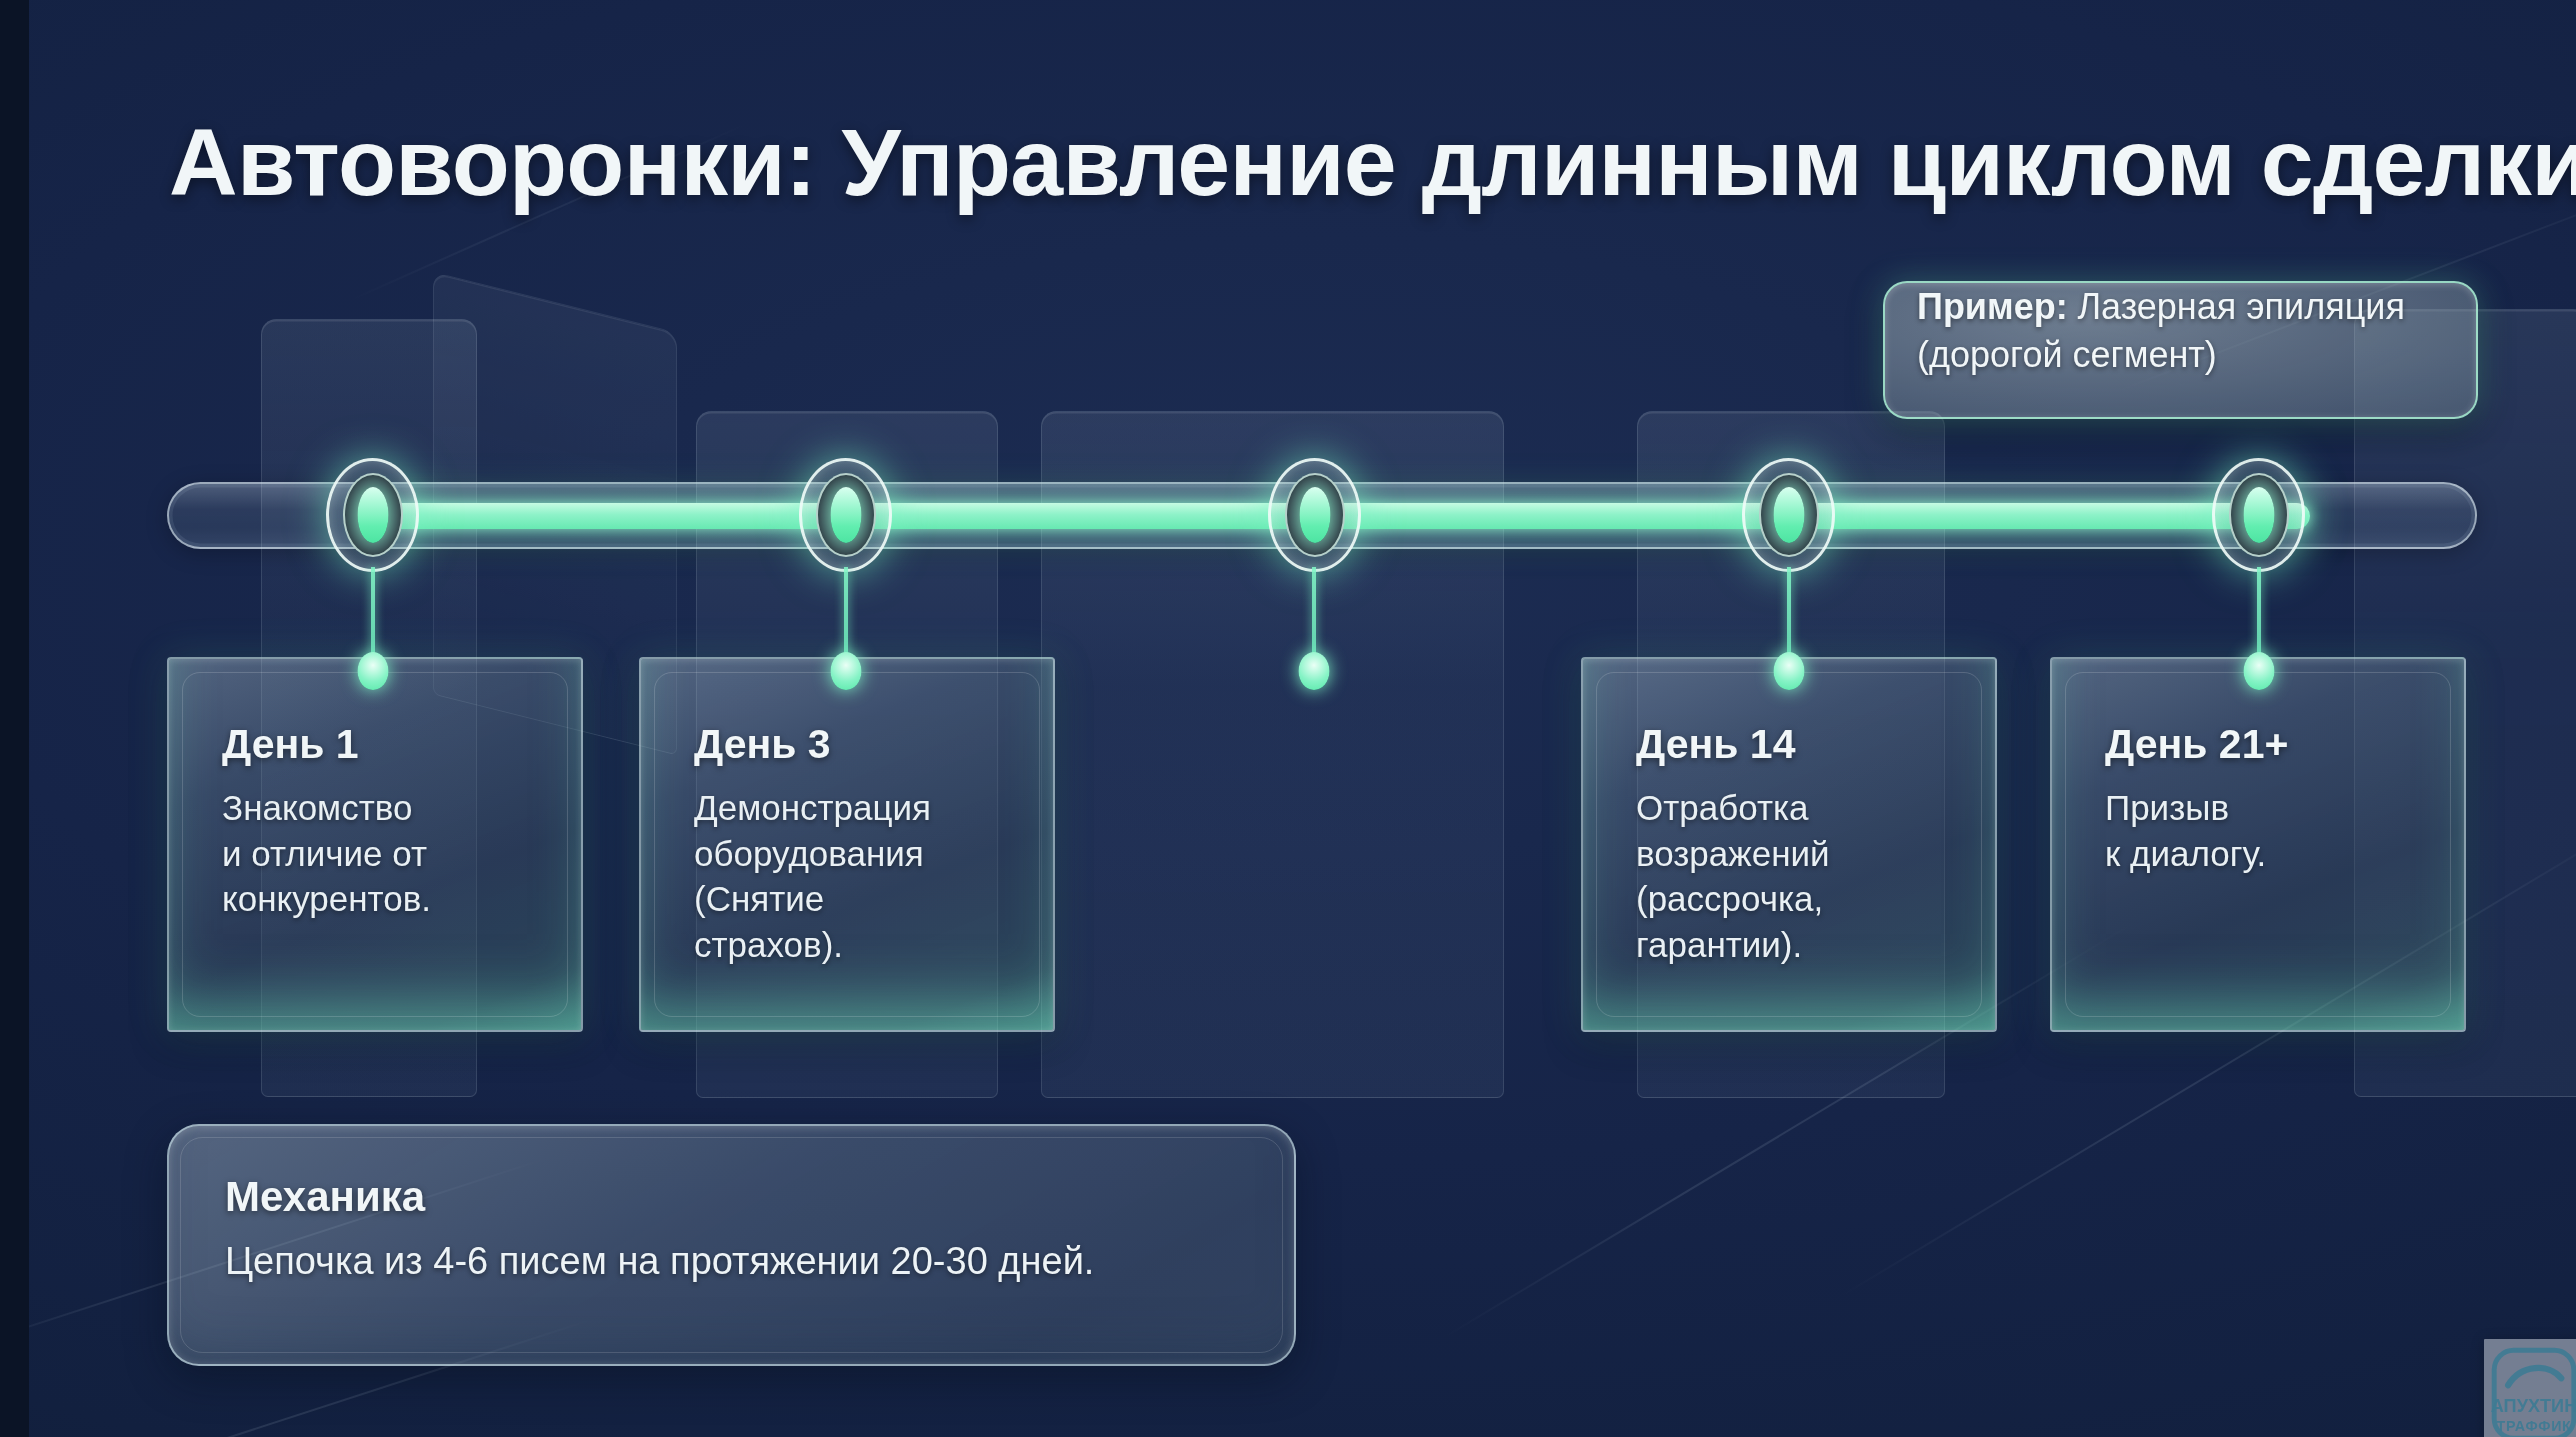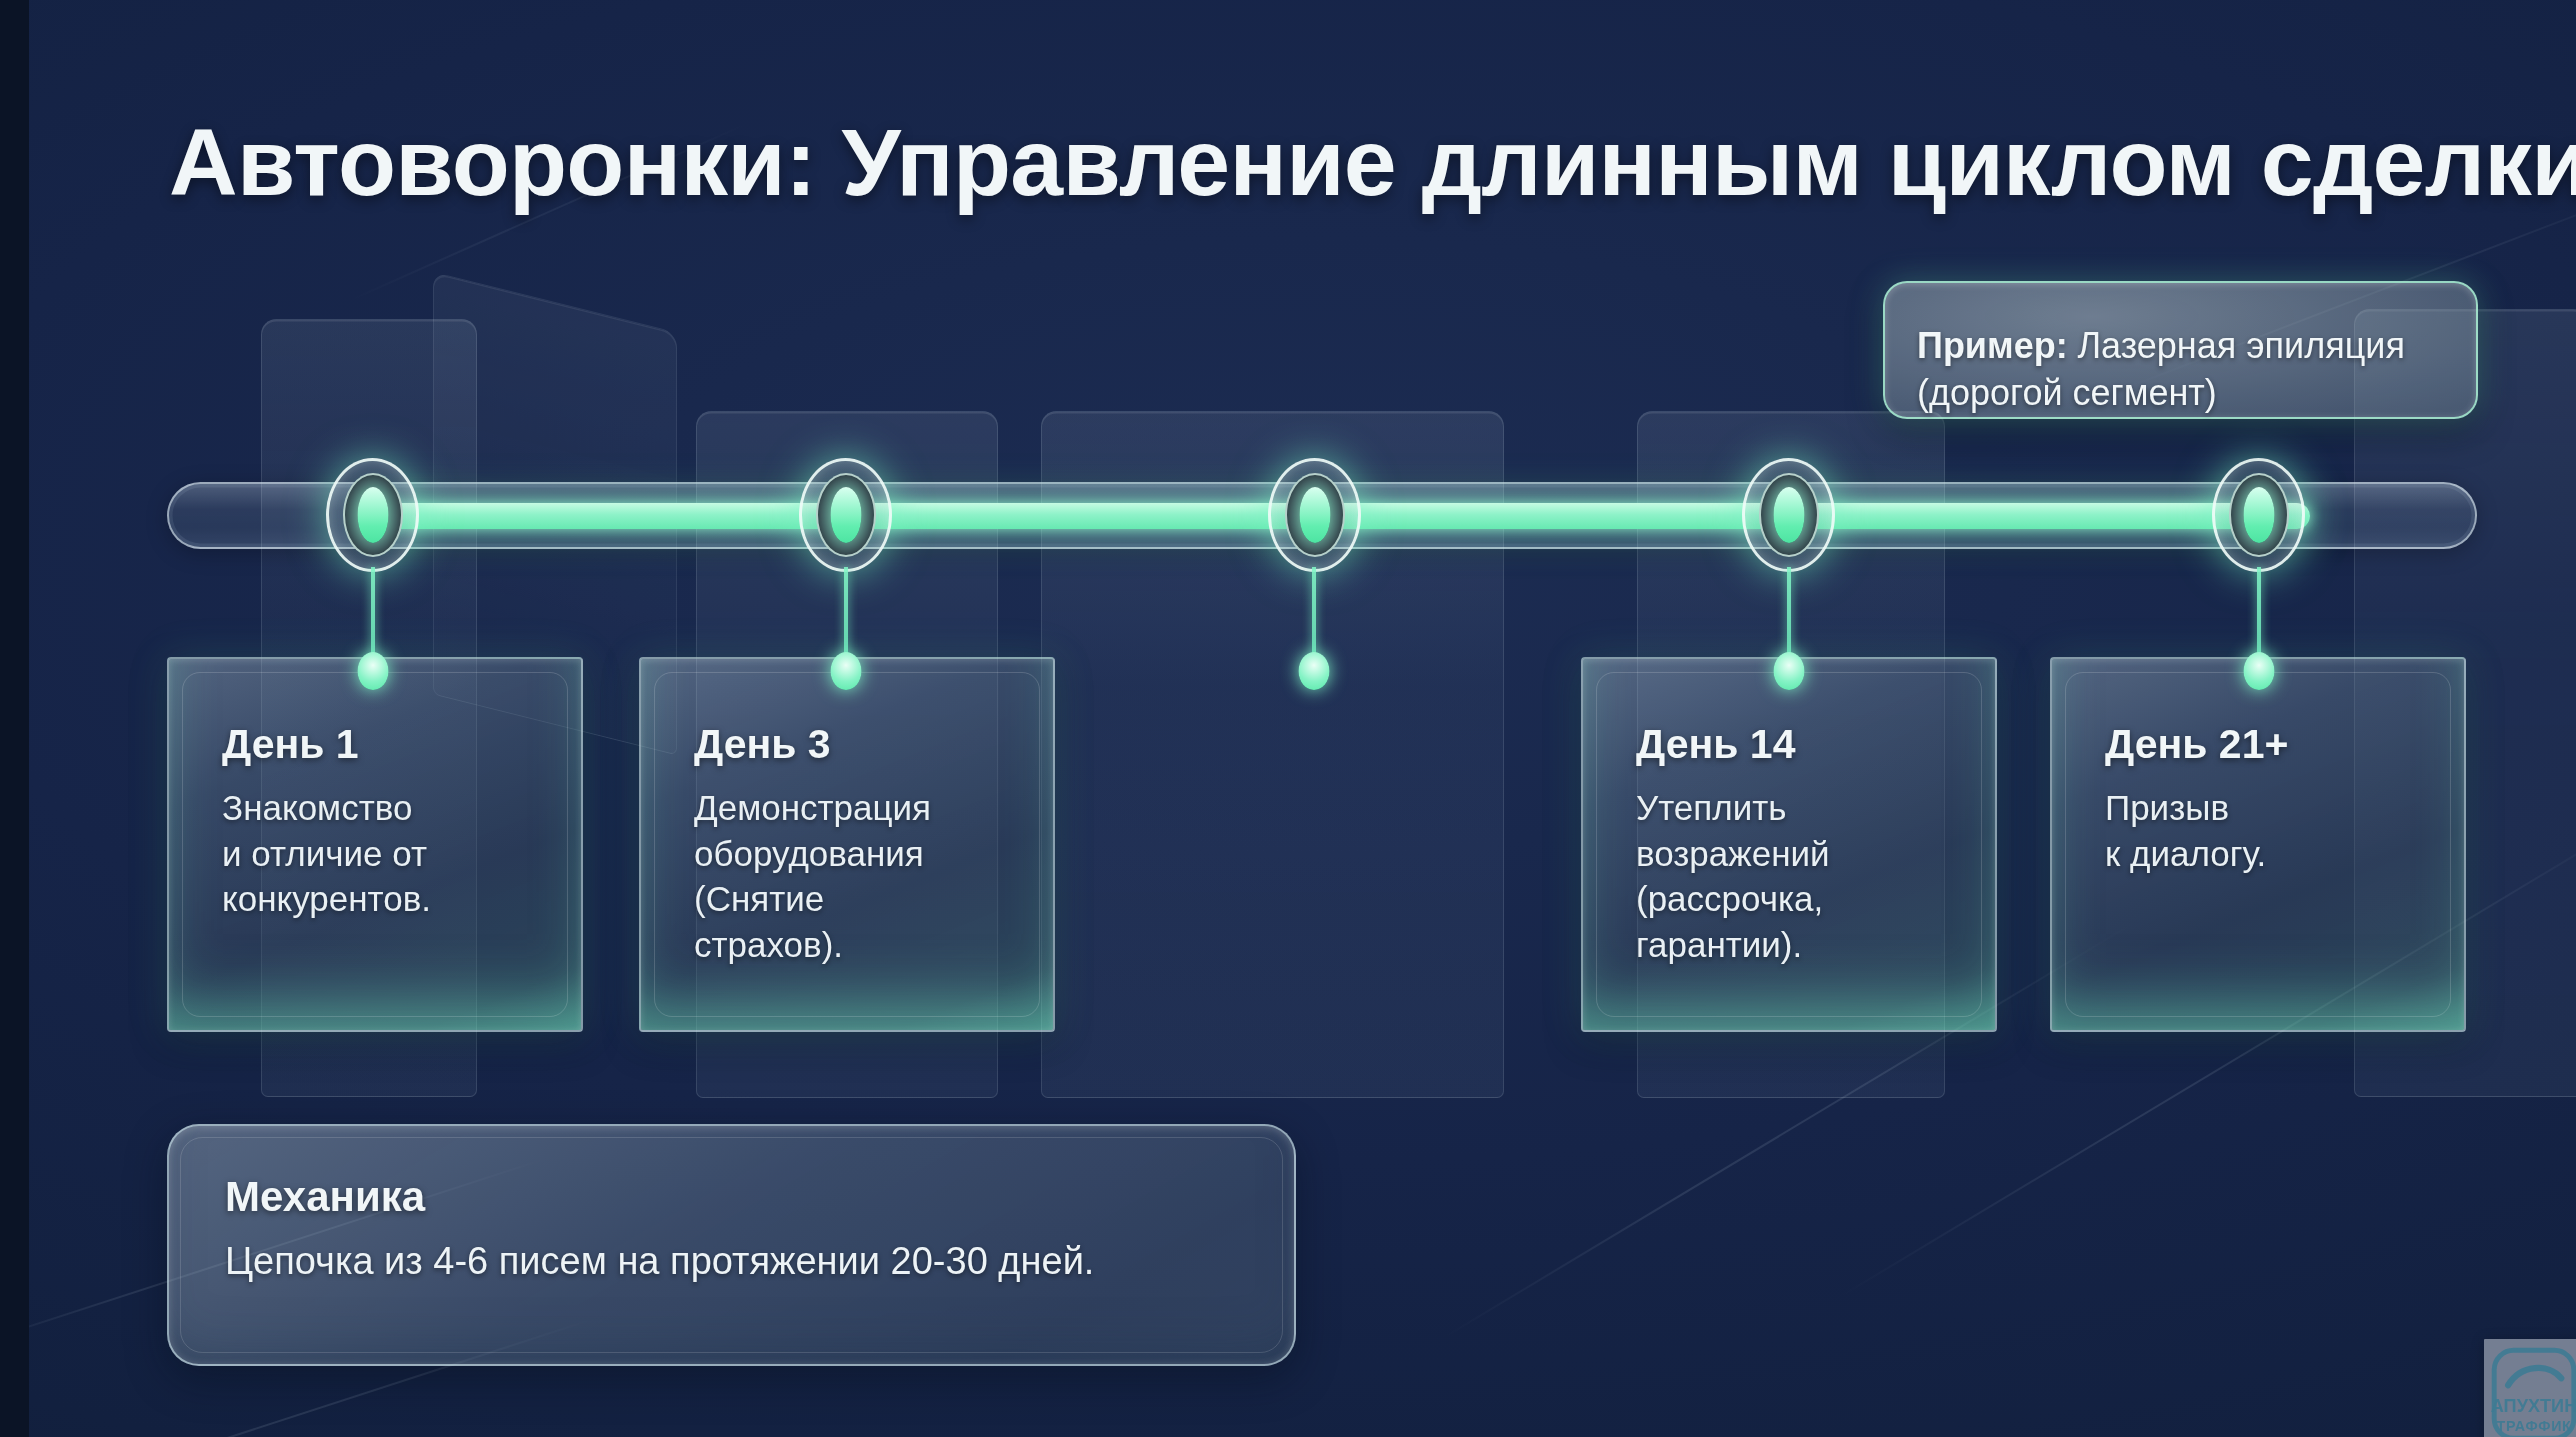--- a/index.html
+++ b/index.html
@@ -41,21 +41,21 @@
     font-size:95px;font-weight:700;letter-spacing:-0.7px;line-height:1.1;
     color:var(--text,#F1F6F8);text-shadow:0 4.2px 12.6px rgba(0,0,0,0.45);
   }
   
   .example{
     position:absolute;z-index:7;left:1854px;top:281px;width:595px;height:138px;
     box-sizing:border-box;border-radius:24px;
     border:2.8px solid rgba(168,238,210,0.85);
     background:radial-gradient(130% 150% at 35% 25%, rgba(190,205,208,0.52), rgba(120,140,152,0.44) 65%, rgba(95,115,130,0.46));
     box-shadow:0 0 32px rgba(120,240,198,0.28), 0 12.6px 32px rgba(4,10,22,0.5), inset 0 1.4px 7px rgba(255,255,255,0.25);
-    display:flex;align-items:flex-end;padding:0 32px;
+    display:flex;align-items:flex-start;padding:0 32px;
   }
   .example p{margin:0;font-size:36px;line-height:1.32;text-shadow:0 2.1px 5.6px rgba(0,0,0,0.45);}
   .ex-label{font-weight:700;margin-right:9.8px;}
   
   .tl-bar{
     position:absolute;z-index:2;left:138px;top:482px;width:2310px;height:67px;
     box-sizing:border-box;border-radius:34px;
     border:2.1px solid rgba(226,240,246,0.60);
     background:linear-gradient(180deg, rgba(205,225,238,0.30), rgba(150,175,195,0.16) 40%, rgba(110,135,158,0.20) 70%, rgba(140,165,188,0.24));
     box-shadow:inset 0 0 0 3.5px rgba(200,220,232,0.10), 0 4.2px 21px rgba(0,0,0,0.25);
@@ -224,21 +224,21 @@
   </section>
   <section class="day-card d2">
     <h2>День 3</h2>
     <p>Демонстрация
 оборудования
 (Снятие
 страхов).</p>
   </section>
   <section class="day-card d4">
     <h2>День 14</h2>
-    <p>Утеплить
+    <p>Отработка
 возражений
 (рассрочка,
 гарантии).</p>
   </section>
   <section class="day-card d5">
     <h2>День 21+</h2>
     <p>Призыв
 к диалогу.</p>
   </section>
 

